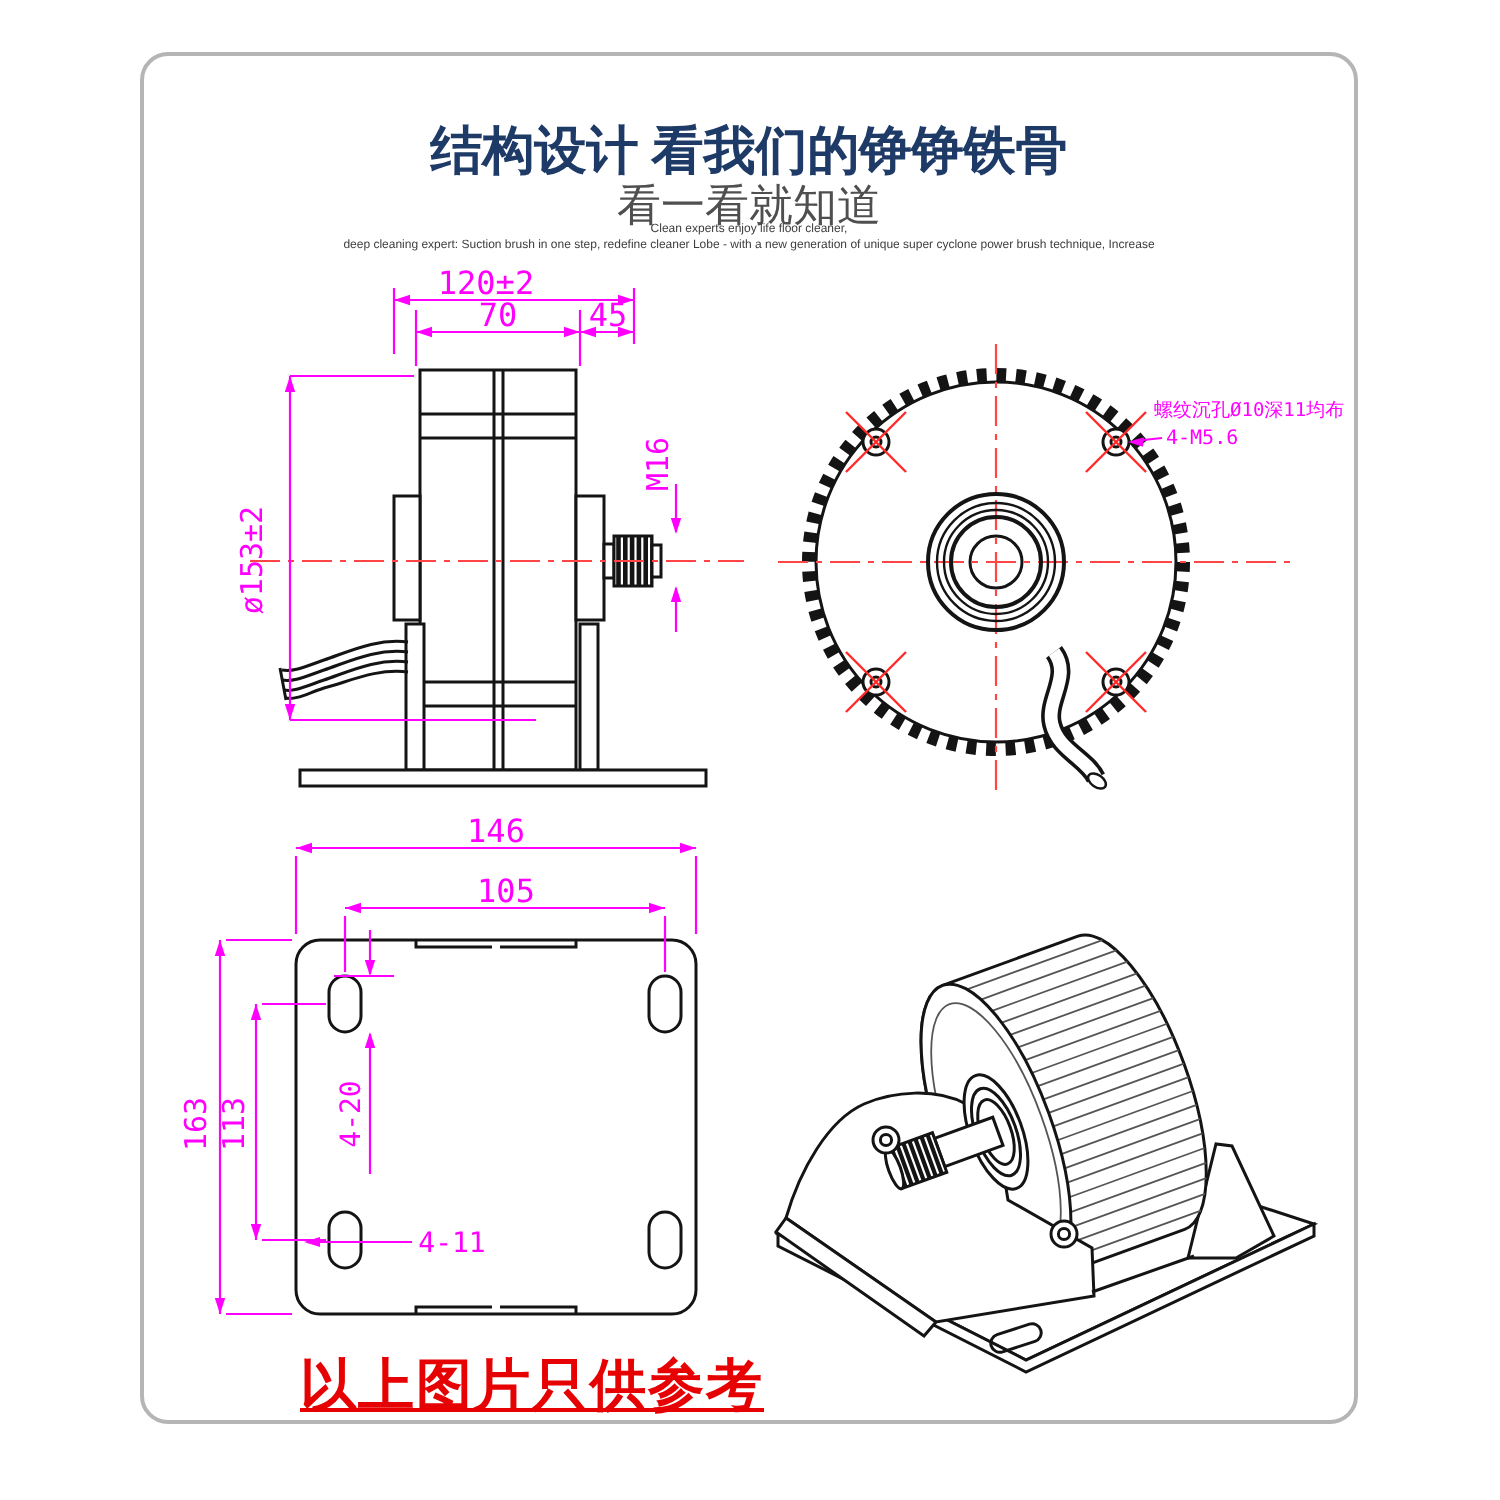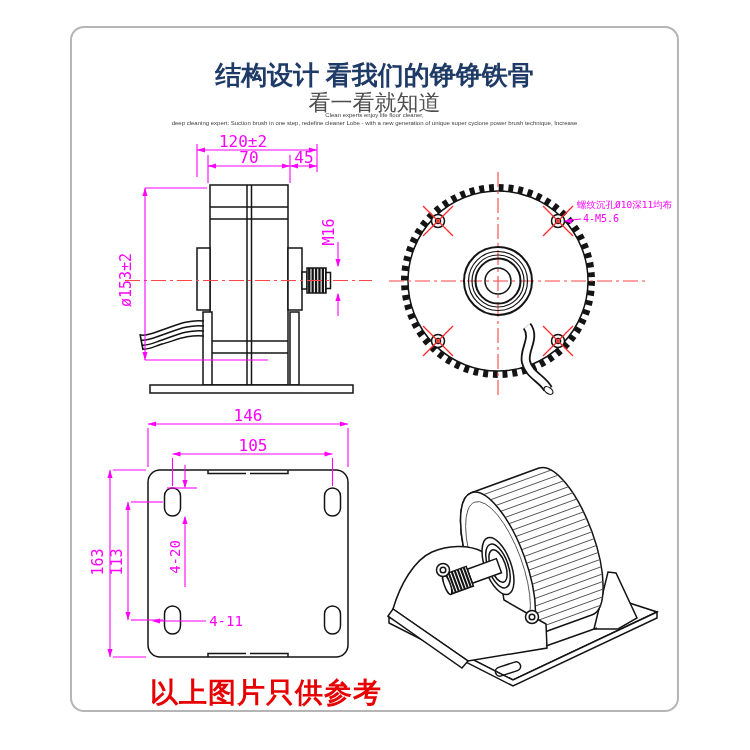--- a/index.html
+++ b/index.html
@@ -6,21 +6,21 @@
   .page{position:relative;width:750px;height:750px;background:#ffffff;overflow:hidden;
         font-family:"Liberation Sans", sans-serif;}
   .frame{position:absolute;left:70px;top:26px;width:605px;height:682px;
          border:2px solid #b5b5b5;border-radius:14px;background:#ffffff;}
   .hdr{position:absolute;left:70px;width:609px;text-align:center;}
   .title{top:58px;font-size:26px;font-weight:bold;color:#1e3a66;letter-spacing:0px;
          font-family:"Liberation Serif", serif;}
   .subtitle{top:88px;font-size:22px;color:#4f4f4f;}
   .taglines{top:112px;font-size:6px;line-height:7.5px;color:#3d3d3d;}
   .footer-note{position:absolute;left:150px;top:674px;font-size:28px;font-weight:bold;
-               color:#e60202;letter-spacing:1px;}
+               color:#e60202;letter-spacing:1px;text-decoration:underline;}
   svg{position:absolute;overflow:visible;}
   svg text{font-family:"DejaVu Sans Mono", monospace;fill:#ff00ff;}
   .blk{stroke:#141414;fill:none;stroke-width:1.5;}
   .blkf{stroke:#141414;fill:#ffffff;stroke-width:1.5;}
   .dim{stroke:#ff00ff;fill:none;stroke-width:1.1;}
   .dimf{fill:#ff00ff;stroke:none;}
   .cl{stroke:#ff4545;fill:none;stroke-width:1.1;stroke-dasharray:15 4 3 4;}
   .redx{stroke:#ff2a2a;fill:none;stroke-width:1.2;}
   .thin{stroke:#555;fill:none;stroke-width:0.9;}
 </style>

